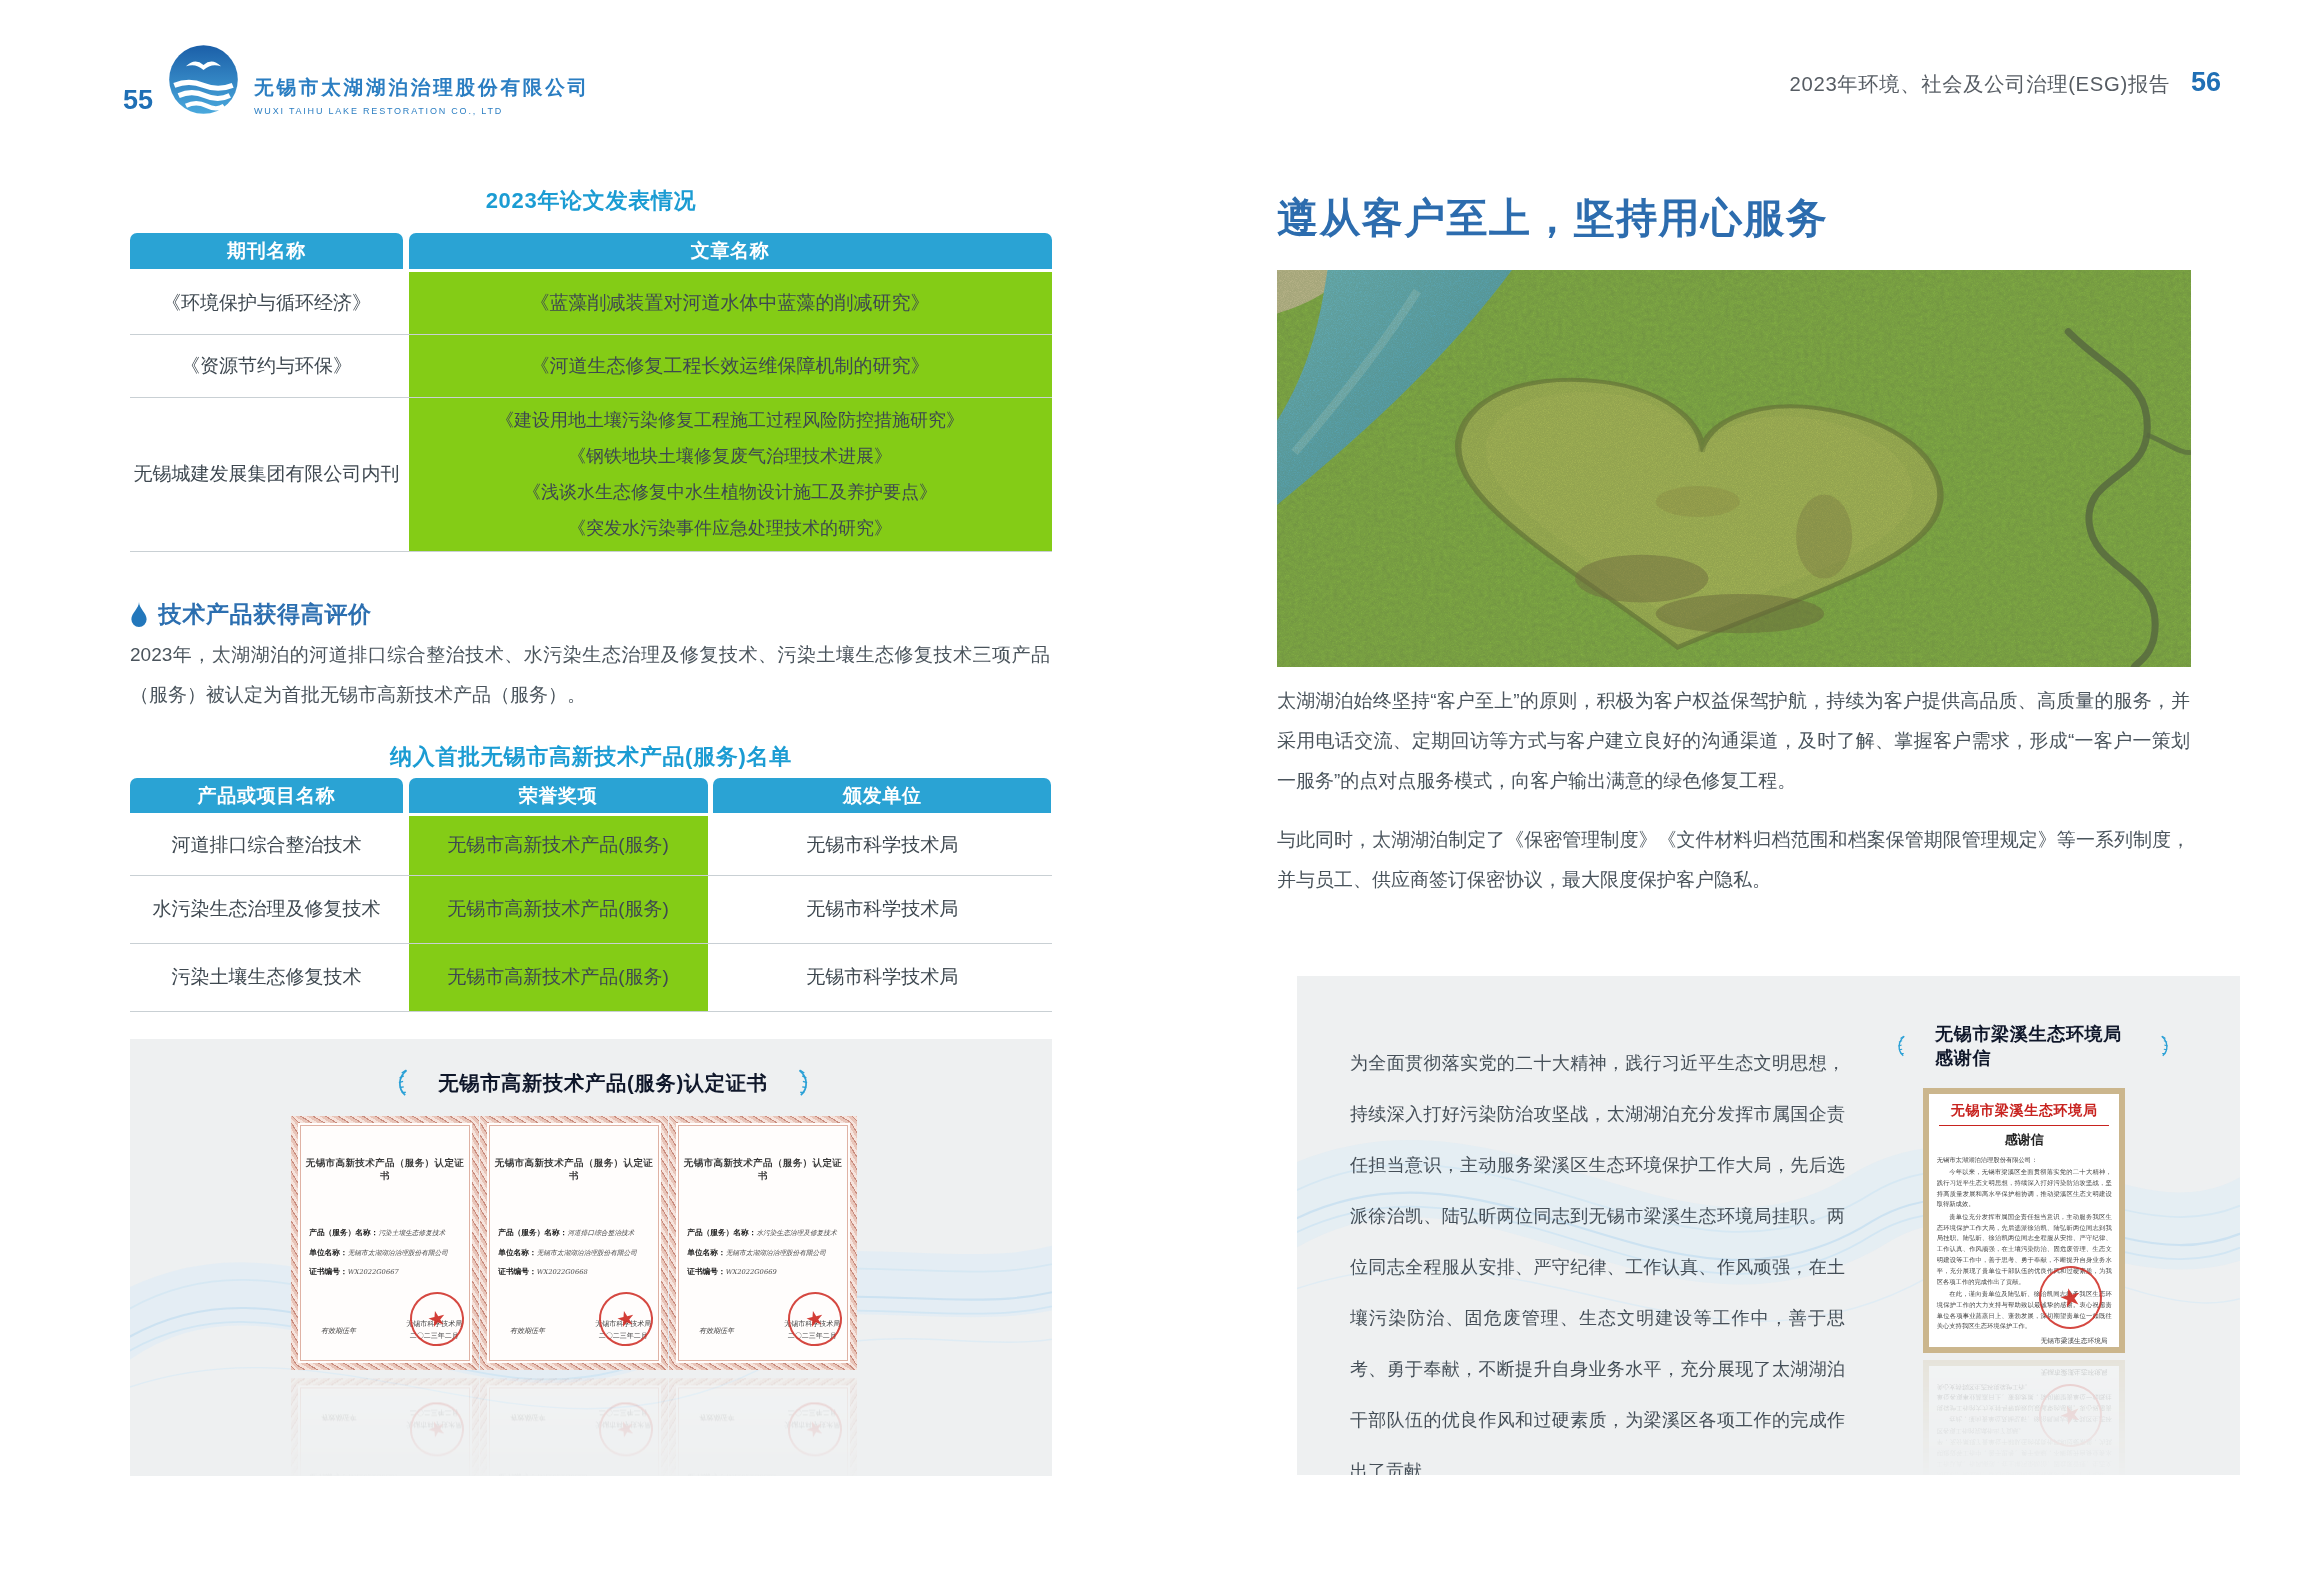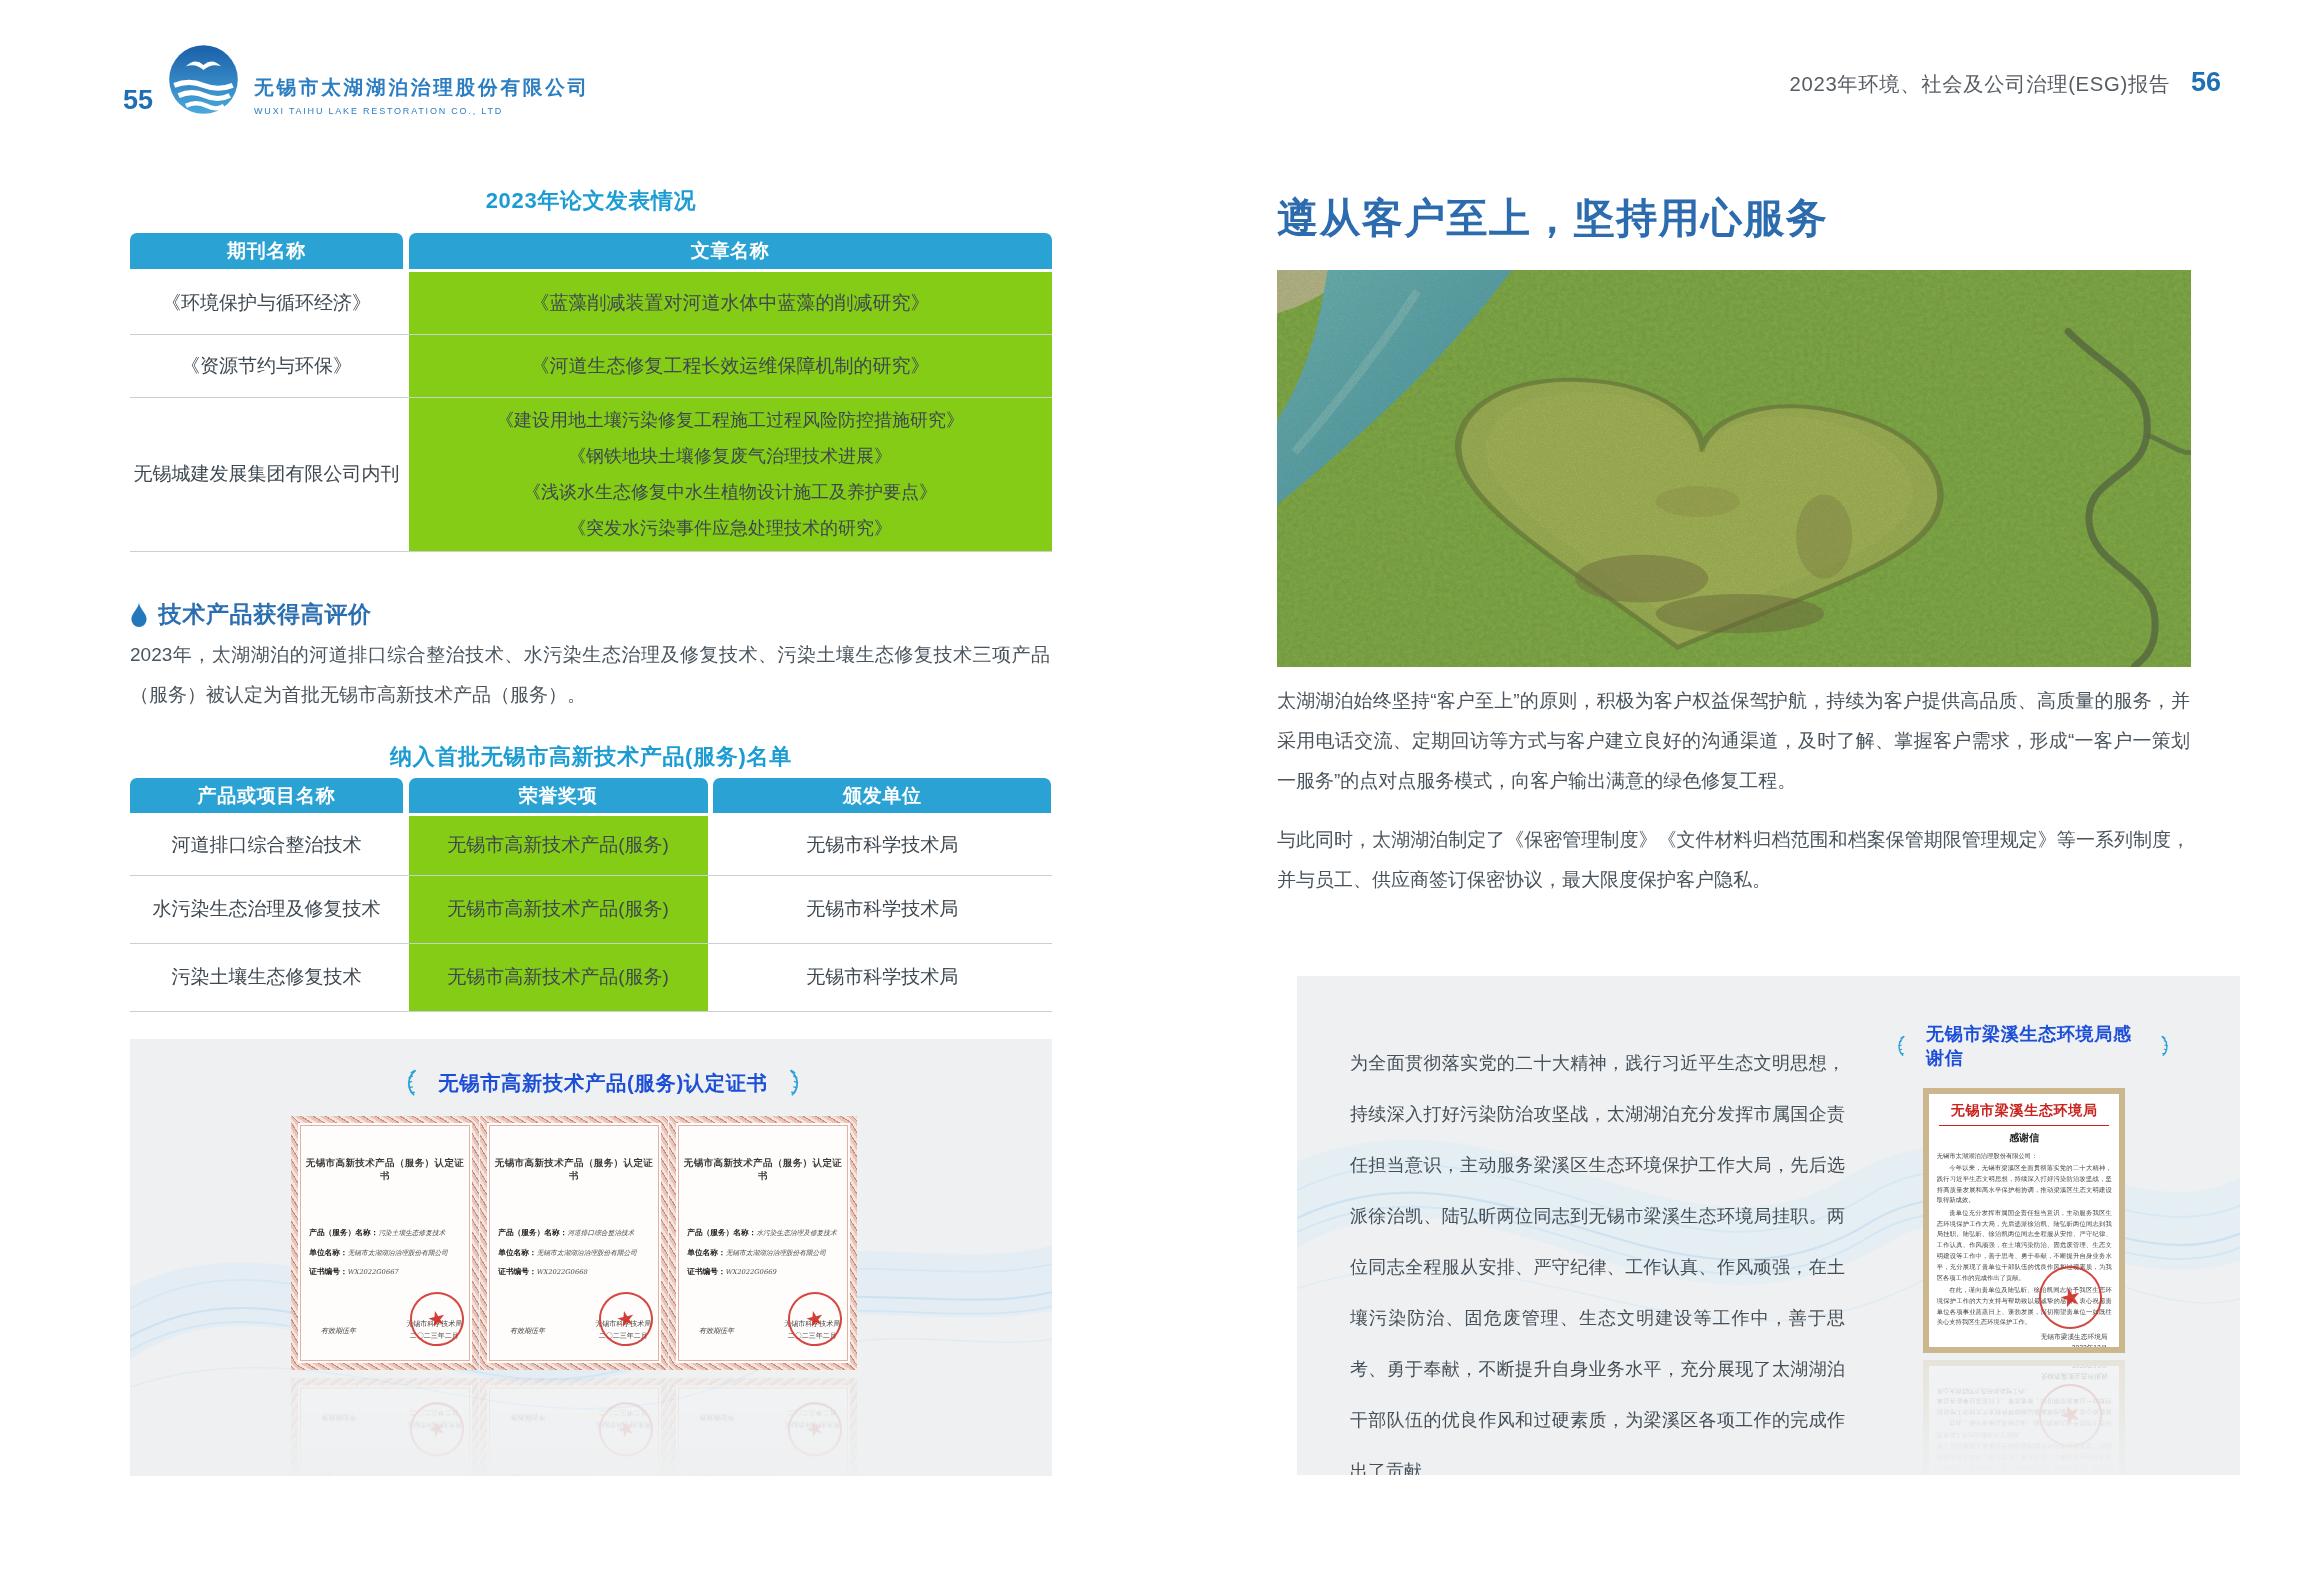--- a/index.html
+++ b/index.html
@@ -38,22 +38,22 @@
   .hitech .r2 .cell,.hitech .r3 .cell{height:67px;}
 
   
   .sec-heading{position:absolute;left:130px;top:599px;display:flex;align-items:center;gap:10.5px;}
   .sec-heading span{font-size:23px;font-weight:bold;color:#2c6fb0;letter-spacing:0.7px;}
   .par{position:absolute;font-size:19px;line-height:40px;color:#4a545c;text-align:justify;}
 
   
   .panel{position:absolute;background:#eef0f1;overflow:hidden;}
   .waves{position:absolute;left:0;top:0;width:100%;height:100%;}
-  .panel-caption{position:absolute;display:flex;align-items:center;justify-content:center;gap:19px;
-                 font-size:20.3px;font-weight:bold;color:#1d4ed8;letter-spacing:0.7px;}
+  .panel-caption{position:absolute;display:flex;align-items:center;justify-content:center;gap:28px;
+                 font-size:20.3px;font-weight:bold;color:#0f172a;letter-spacing:0.7px;}
   .laurel{width:18px;height:29.4px;flex:0 0 auto;}
 
   
   .certs-row{position:absolute;left:161px;top:77px;display:flex;gap:1px;}
   .certificate{position:relative;width:174px;height:240px;background:#fffdfc;
         border:7.7px solid #dcae9f;
         border-image:repeating-linear-gradient(45deg,#e9c5b9 0 3.5px,#c98d7f 3.5px 4.9px,#f6e3dc 4.9px 8.4px) 11;
         -webkit-box-reflect:below 8.4px linear-gradient(to bottom,rgba(0,0,0,0) 58%,rgba(0,0,0,0.20));}
   .cert-inner{position:absolute;inset:2.1px;border:0.7px solid #dfb2a4;}
   .cert-title{position:absolute;left:7px;right:7px;top:34px;text-align:center;
@@ -82,21 +82,21 @@
         color:#454f58;text-align:justify;}
 
   
   .letter{position:absolute;left:626px;top:112px;width:175px;height:236px;background:#ffffff;
         border:6.3px solid #cbb68d;padding:8.4px 7.7px;box-sizing:content-box;overflow:hidden;
         -webkit-box-reflect:below 7px linear-gradient(to bottom,rgba(0,0,0,0) 55%,rgba(0,0,0,0.22));}
   .letter-org{font-family:"DejaVu Serif",serif;font-weight:bold;font-size:14px;color:#c8231f;
         text-align:center;letter-spacing:0.7px;white-space:nowrap;}
   .letter-rule{border:none;border-top:1.4px solid #c8231f;margin:4.2px 2.8px 5.6px 2.8px;}
   .letter-title{text-align:center;font-family:"DejaVu Serif",serif;font-weight:bold;
-        font-size:10px;color:#222;margin-bottom:5.6px;}
+        font-size:13px;color:#222;margin-bottom:5.6px;}
   .letter-body{font-size:6.3px;line-height:1.72;color:#444;text-align:justify;}
   .letter-body p{margin:0 0 1.4px 0;text-indent:2em;}
   .letter-body p.salutation{text-indent:0;}
   .letter-sign{text-align:right;font-size:6.7px;color:#444;line-height:11.2px;margin-top:2.8px;padding-right:4.2px;}
   .letter-seal{width:59px;height:59px;right:17px;bottom:18px;}
   .letter-seal::before{font-size:25px;}
 </style>
 </head>
 <body>
 

